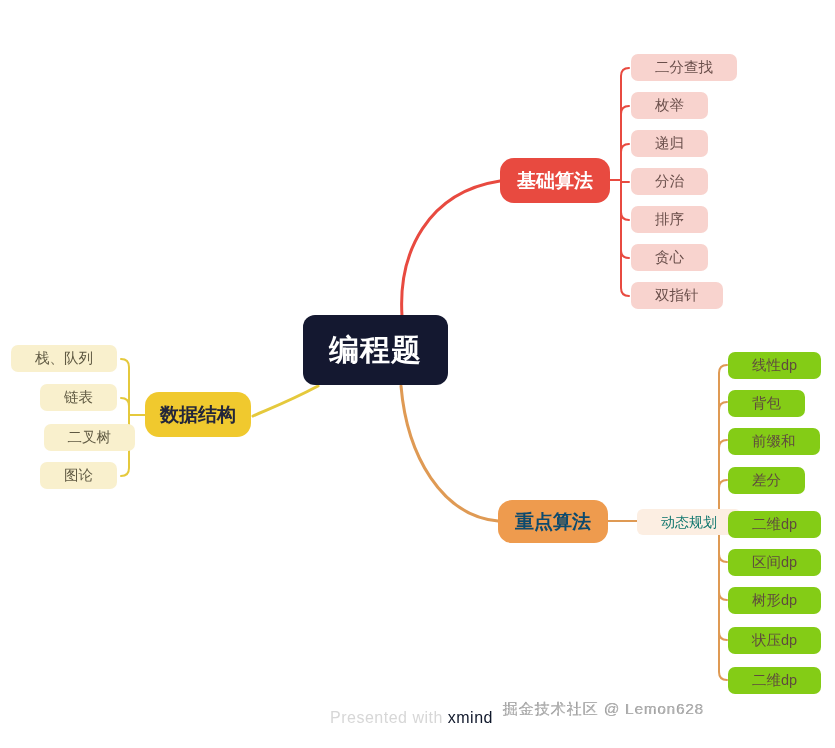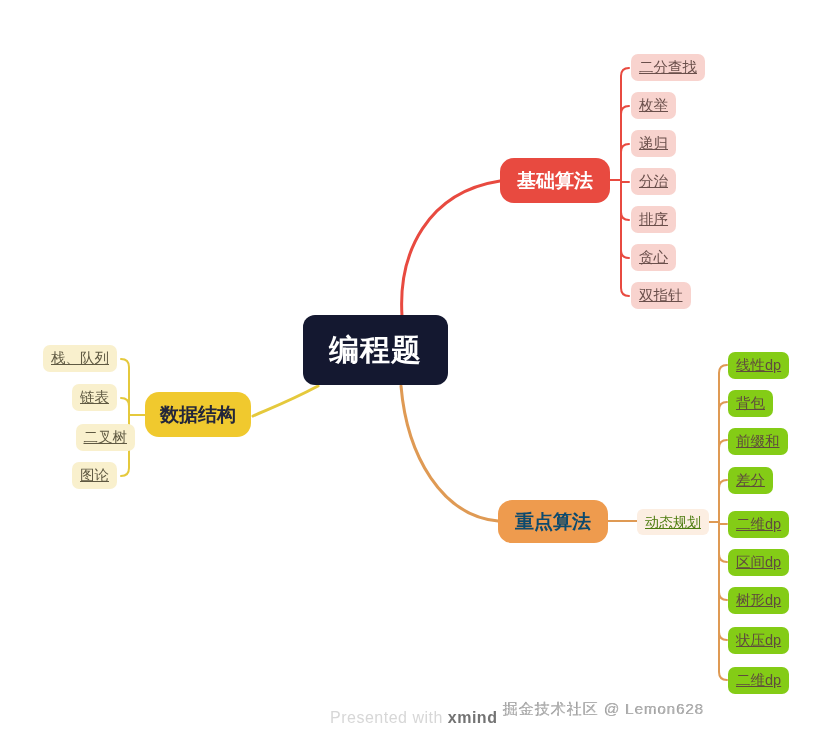--- a/index.html
+++ b/index.html
@@ -43,40 +43,39 @@
     font-weight: 700;
     padding: 0 16px;
   }
   .node.main.red    { left: 500px; top: 158px; width: 110px; background: #e84a40; color: #ffffff; }
   .node.main.yellow { left: 145px; top: 392px; width: 106px; background: #f0c92e; color: #23263a; }
   .node.main.orange { left: 498px; top: 500px; width: 110px; height: 43px; background: #ee9b4e; color: #0c4a6e; }
   .chip {
     position: absolute;
     display: inline-flex;
     align-items: center;
-    padding: 4px 8px;
+    padding: 4px 24px;
     border-radius: 7px;
     font-size: 14.5px;
     line-height: 1.3;
     white-space: nowrap;
     cursor: default;
-    text-decoration: underline;
   }
   .chip.pink   { background: #f8d3ce; color: #6a4f4b; }
   .chip.cream  { background: #f9f0cd; color: #5f5942; }
   .chip.peach  { background: #84cc16; color: #5f4c3d; }
-  .chip.pale   { background: #fceee2; color: #4d7c0f; font-size: 14px; border-radius: 6px; }
+  .chip.pale   { background: #fceee2; color: #0f766e; font-size: 14px; border-radius: 6px; }
   .watermark-presented {
     position: absolute;
     left: 330px; top: 709px;
     font-size: 16px;
     color: #d7d7d7;
     letter-spacing: 0.5px;
   }
-  .watermark-presented b { color: #737373; font-weight: 700; }
+  .watermark-presented b { color: #0f172a; font-weight: 400; }
   .watermark-signature {
     position: absolute;
     left: 503px; top: 700px;
     font-size: 15px;
     color: #b2b2b2;
     letter-spacing: 1px;
     text-shadow: 1.5px 1.5px 0 #ffffff, -0.5px -0.5px 0 #909090;
   }
 </style>
 </head>

